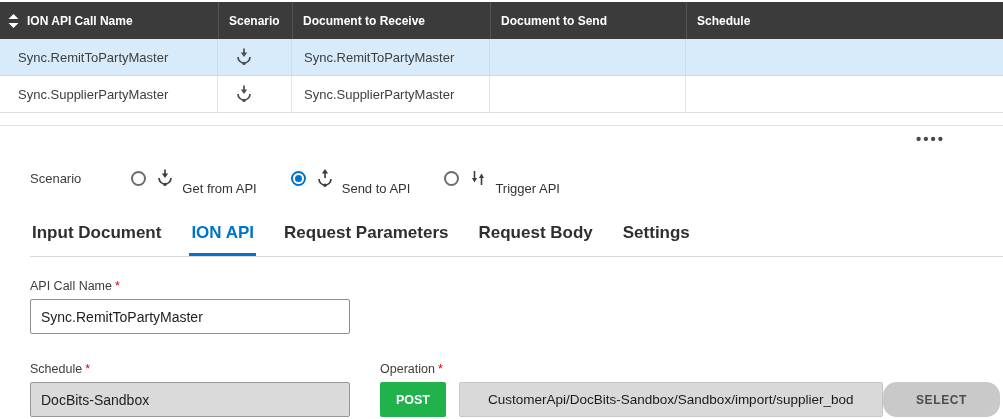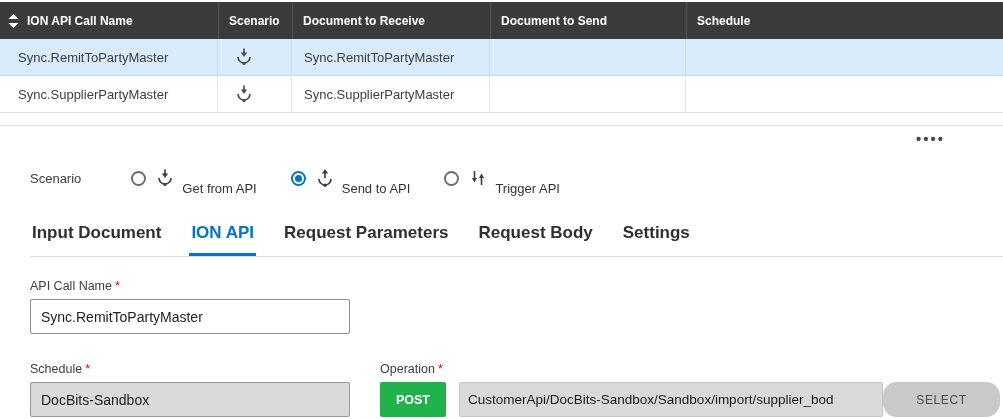--- a/index.html
+++ b/index.html
@@ -53,24 +53,24 @@
   input.text { height:35px; border:1px solid #8f8f8f; border-radius:2px; padding:0 10px;
                font:14px "Liberation Sans",sans-serif; color:#222; width:320px; background:#fff; }
   input.gray { background:#dadada; border:1px solid #979797; }
   .row2 { display:flex; align-items:flex-end; margin-top:28px; padding-right:3px; }
   .op-group { margin-left:30px; }
   .op-fields { display:flex; align-items:center; }
   .method { width:66px; height:35px; background:#22b24c; color:#fff; font-weight:bold;
             font-size:12.5px; display:flex; align-items:center; justify-content:center;
             border-radius:2px; cursor:pointer; }
   input.path { width:424px; height:35px; background:#d9d9d9; border:1px solid #c6c6c6;
-               border-radius:2px; margin-left:13px; padding:0 8px;
+               border-radius:2px; margin-left:13px; padding:0 28px;
                font:13.5px "Liberation Sans",sans-serif; color:#1a1a1a; }
   .select-btn { margin-left:auto; width:126px; height:35px; background:#c9c9c9; border:none;
-                border-radius:14px; color:#4c4c4c; font-weight:normal; font-size:12px;
+                border-radius:14px; color:#4c4c4c; font-weight:bold; font-size:12px;
                 letter-spacing:0.6px; cursor:pointer; font-family:"Liberation Sans",sans-serif; }
 </style>
 </head>
 <body>
 
 <div class="screen">
 
   <div class="grid-row thead">
     <div class="cell">
       <span style="display:flex">

